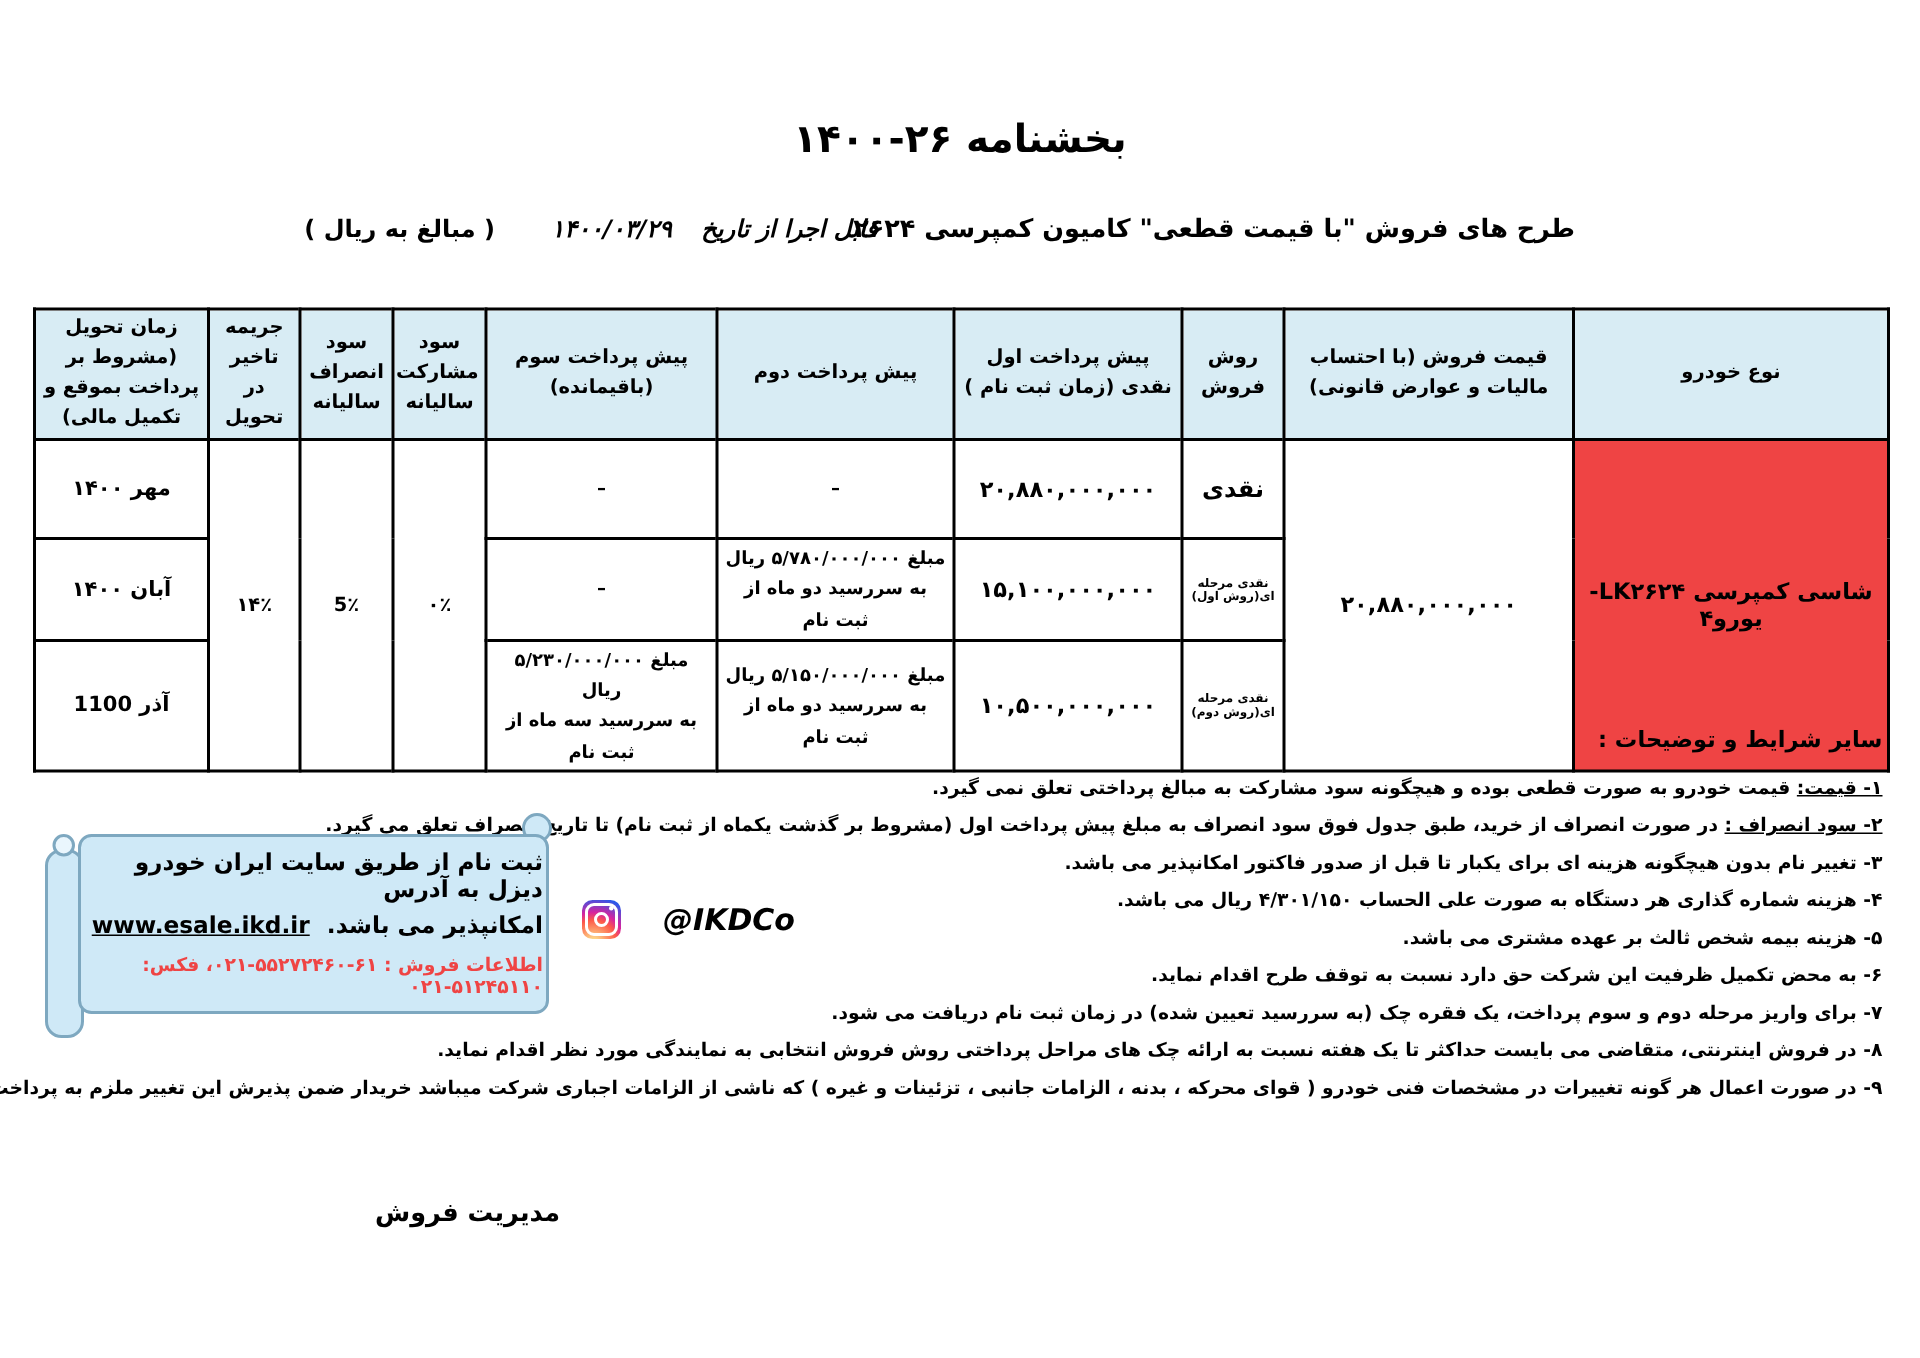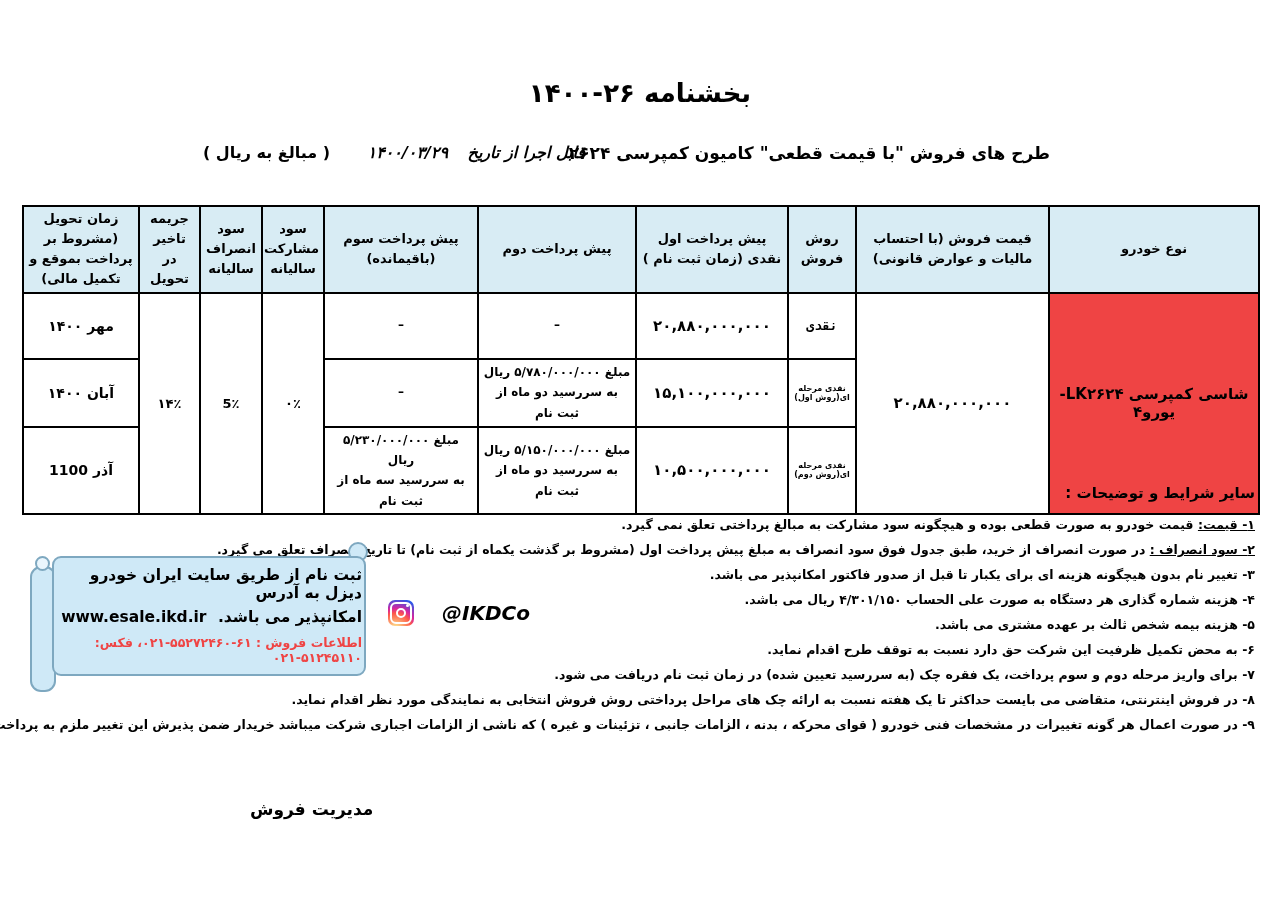--- a/index.html
+++ b/index.html
@@ -18,21 +18,21 @@
   table.price-table{position:absolute;left:22px;top:205px;width:1236px;border-collapse:collapse;
     table-layout:fixed;direction:rtl;}
   table.price-table th,table.price-table td{border:2px solid #000;text-align:center;vertical-align:middle;
     padding:2px 4px;overflow:hidden;}
   table.price-table th{background:#d8ecf4;font-size:13px;height:74px;line-height:1.55;}
   th.h-mid{font-size:12.5px;}
   th.h-small{font-size:10.5px;padding:2px 1px;line-height:1.5;}
   td.vehicle{background:#ef4444;font-size:15px;}
   td.price-cell{font-size:15px;}
   td.num{font-size:15px;}
-  td.method{font-size:13px;font-family:Liberation Mono, monospace;}
+  td.method{font-size:16px;}
   td.method-small{font-size:8px;padding:2px 0;}
   td.pay{font-size:12px;line-height:1.7;}
   td.pay .amount,td.pay .due{display:block;}
   td.month{font-size:14px;}
   td.pct{font-size:13px;border-radius:25px;}
   tr.r1 td{height:60px;} tr.r2 td{height:62px;} tr.r3 td{height:64px;}
 
   
   .notes{position:absolute;right:25px;top:484px;direction:rtl;text-align:right;}
   .notes-heading{font-size:15px;margin-bottom:15px;}
@@ -45,21 +45,21 @@
     border:2px solid #7ea8c0;border-radius:50%;}
   .banner .roll{position:absolute;left:0;top:22px;width:22px;height:122px;background:#cfe9f7;
     border:2px solid #7ea8c0;border-radius:11px;}
   .banner .roll-cap{position:absolute;left:5px;top:12px;width:11px;height:11px;background:#eaf6fd;
     border:2px solid #7ea8c0;border-radius:50%;}
   .banner .banner-main{position:absolute;left:22px;top:12px;width:310px;height:116px;background:#cfe9f7;
     border:2px solid #7ea8c0;border-radius:9px;}
   .banner-text{position:absolute;left:28px;top:22px;width:304px;text-align:right;}
   .banner-text .b1{font-size:15.5px;}
   .banner-text .b2{font-size:15.5px;margin-top:6px;direction:ltr;}
-  .banner-text .b2 .url{margin-right:6px;}
+  .banner-text .b2 .url{margin-right:6px;text-decoration:underline;}
   .banner-text .b3{font-size:12.5px;margin-top:9px;color:#ef4444;}
 
   
   .social{position:absolute;left:388px;top:600px;}
   .social-row{display:flex;align-items:center;margin-bottom:7px;}
   .handle{font-size:20px;font-style:italic;margin-left:28px;direction:ltr;}
   .ig-icon{position:relative;display:inline-block;width:26px;height:26px;border-radius:7px;
     background:radial-gradient(circle at 30% 110%,#fdf497 0%,#fd5949 45%,#d6249f 60%,#285aeb 90%);}
   .ig-icon::before{content:"";position:absolute;inset:2px;border:2px solid #fff;border-radius:6px;}
   .ig-icon .lens{position:absolute;left:8px;top:8px;width:6px;height:6px;border:2px solid #fff;border-radius:50%;}

